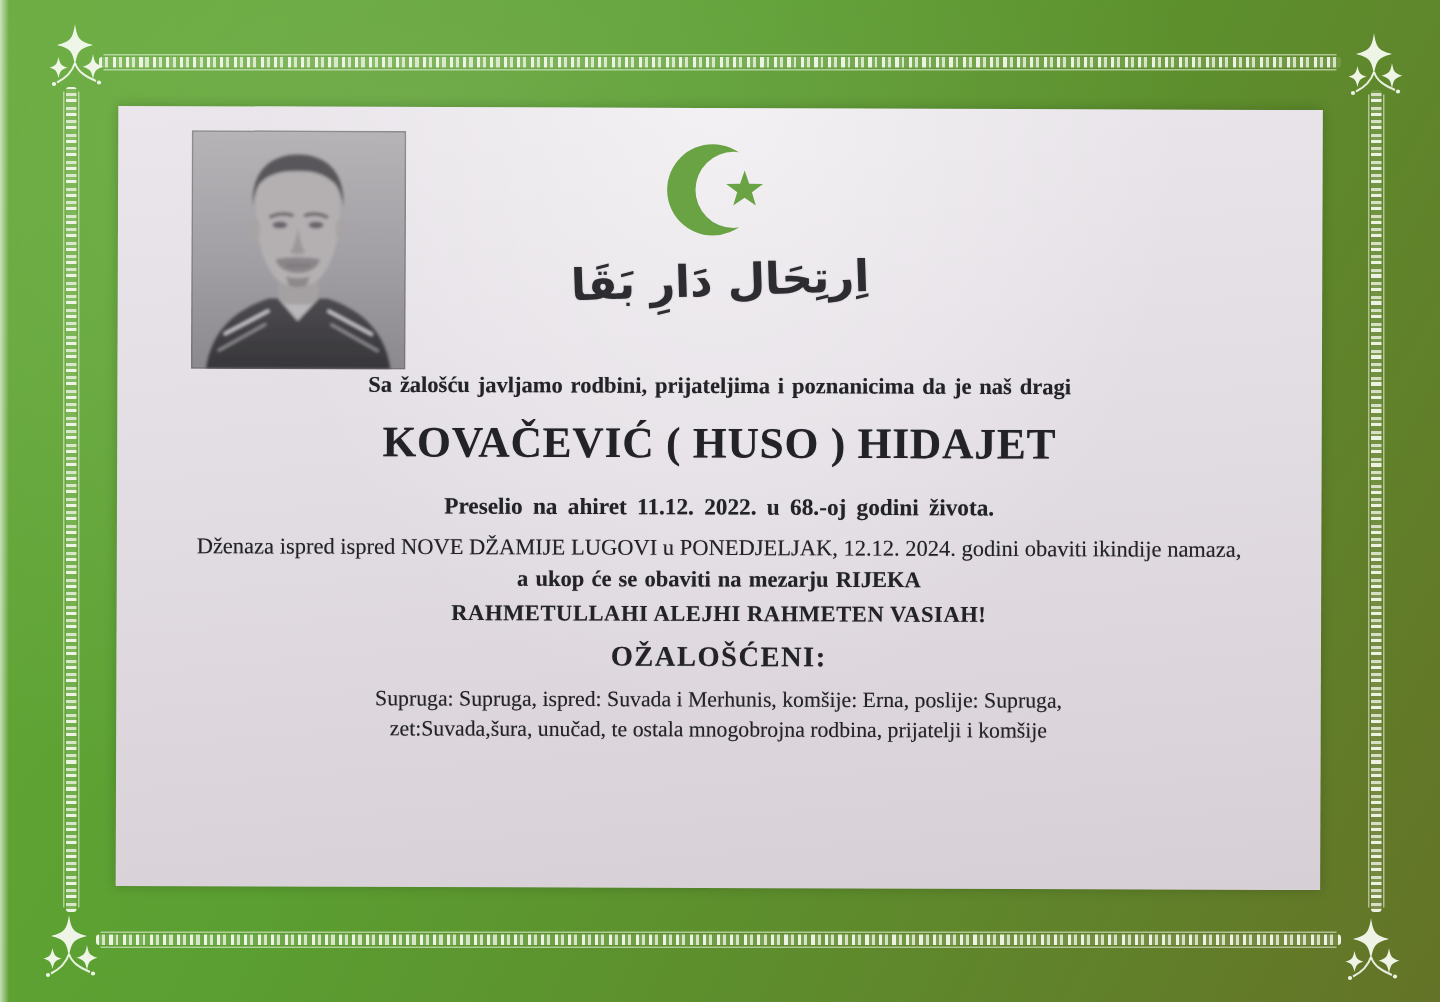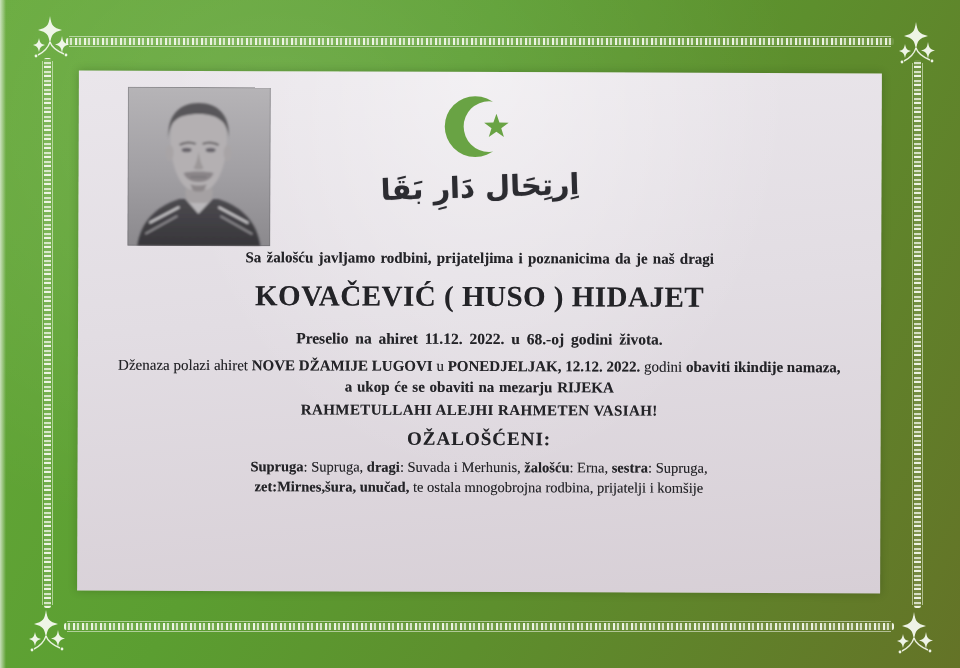--- a/index.html
+++ b/index.html
@@ -69,21 +69,21 @@
         text-shadow:0 0 0.6px rgba(35,35,39,0.4);}
   .intro   {top:178px;font-size:15px;font-weight:bold;word-spacing:1.5px;}
   .name    {top:208px;font-size:29px;font-weight:bold;letter-spacing:0.5px;}
   .death   {top:258px;font-size:15.5px;font-weight:bold;word-spacing:3px;}
   .funeral1{top:286px;font-size:15px;}
   .funeral2{top:307px;font-size:15px;font-weight:bold;word-spacing:1px;}
   .prayer  {top:330px;font-size:15px;font-weight:bold;letter-spacing:0.4px;}
   .mheading{top:356px;font-size:19px;font-weight:bold;letter-spacing:1px;}
   .mline1  {top:387px;font-size:14.5px;}
   .mline2  {top:407px;font-size:14.5px;}
-  .line b{font-weight:bold;}
+  .line b{font-weight:normal;}
 </style>
 </head>
 <body>
 
 <div class="poster">
 
   <div class="chain h top"></div>
   <div class="chain h bottom"></div>
   <div class="chain v left"></div>
   <div class="chain v right"></div>
@@ -163,26 +163,26 @@
     </div>
 
     <div class="arabic" lang="ar" dir="rtl">اِرتِحَال دَارِ بَقَا</div>
 
     <div class="line intro">Sa žalošću javljamo rodbini, prijateljima i poznanicima da je naš dragi</div>
 
     <div class="line name">KOVAČEVIĆ ( HUSO ) HIDAJET</div>
 
     <div class="line death">Preselio na ahiret 11.12. 2022. u 68.-oj godini života.</div>
 
-    <div class="line funeral1"><span>Dženaza polazi ahiret </span><b>NOVE DŽAMIJE LUGOVI</b><span> u </span><b>PONEDJELJAK, 12.12. 2022.</b><span> godini </span><b>obaviti ikindije namaza,</b></div>
+    <div class="line funeral1"><span>Dženaza ispred ispred </span><b>NOVE DŽAMIJE LUGOVI</b><span> u </span><b>PONEDJELJAK, 12.12. 2024.</b><span> godini </span><b>obaviti ikindije namaza,</b></div>
 
     <div class="line funeral2">a ukop će se obaviti na mezarju RIJEKA</div>
 
     <div class="line prayer">RAHMETULLAHI ALEJHI RAHMETEN VASIAH!</div>
 
     <div class="line mheading">OŽALOŠĆENI:</div>
 
-    <div class="line mline1"><b>Supruga</b><span>: Supruga, </span><b>dragi</b><span>: Suvada i Merhunis, </span><b>žalošću</b><span>: Erna, </span><b>sestra</b><span>: Supruga,</span></div>
+    <div class="line mline1"><b>Supruga</b><span>: Supruga, </span><b>ispred</b><span>: Suvada i Merhunis, </span><b>komšije</b><span>: Erna, </span><b>poslije</b><span>: Supruga,</span></div>
 
-    <div class="line mline2"><b>zet:Mirnes,šura, unučad,</b><span> te ostala mnogobrojna rodbina, prijatelji i komšije</span></div>
+    <div class="line mline2"><b>zet:Suvada,šura, unučad,</b><span> te ostala mnogobrojna rodbina, prijatelji i komšije</span></div>
 
   </div>
 </div>
 
 </body></html>

